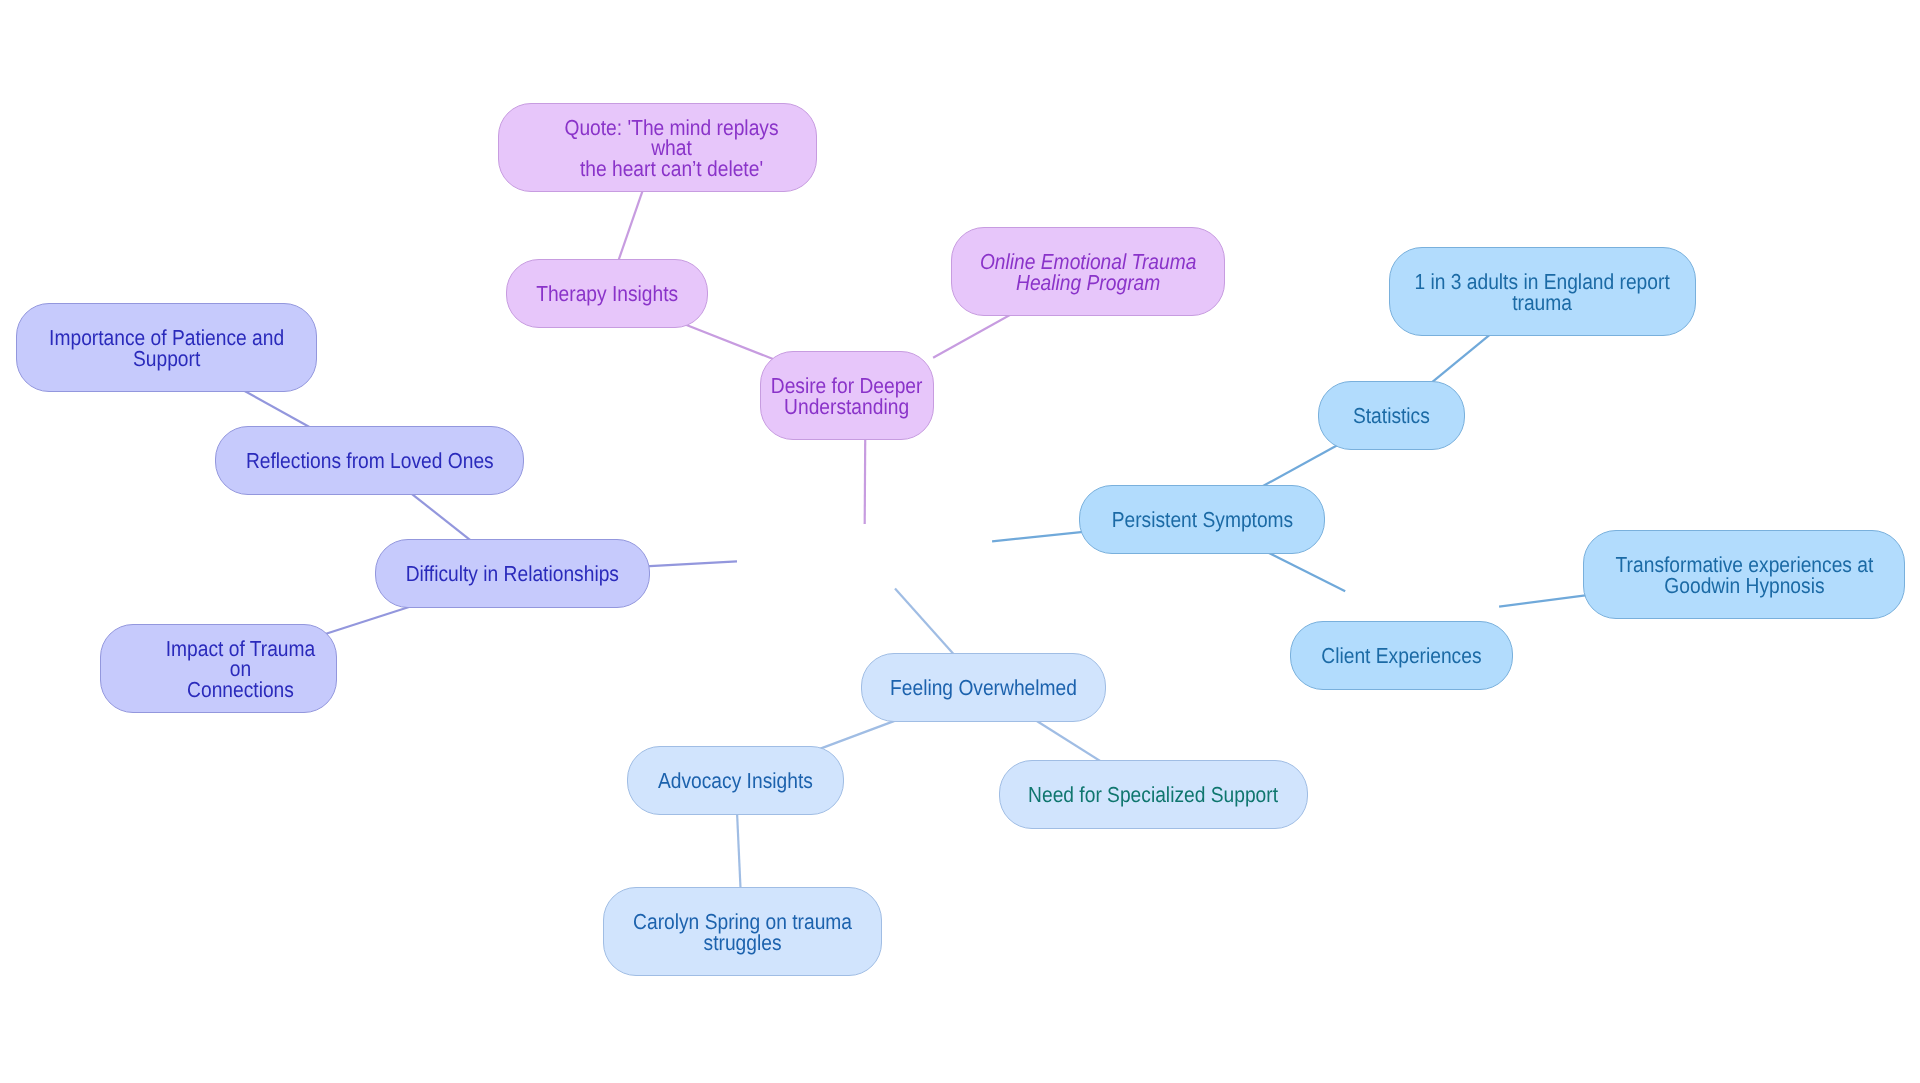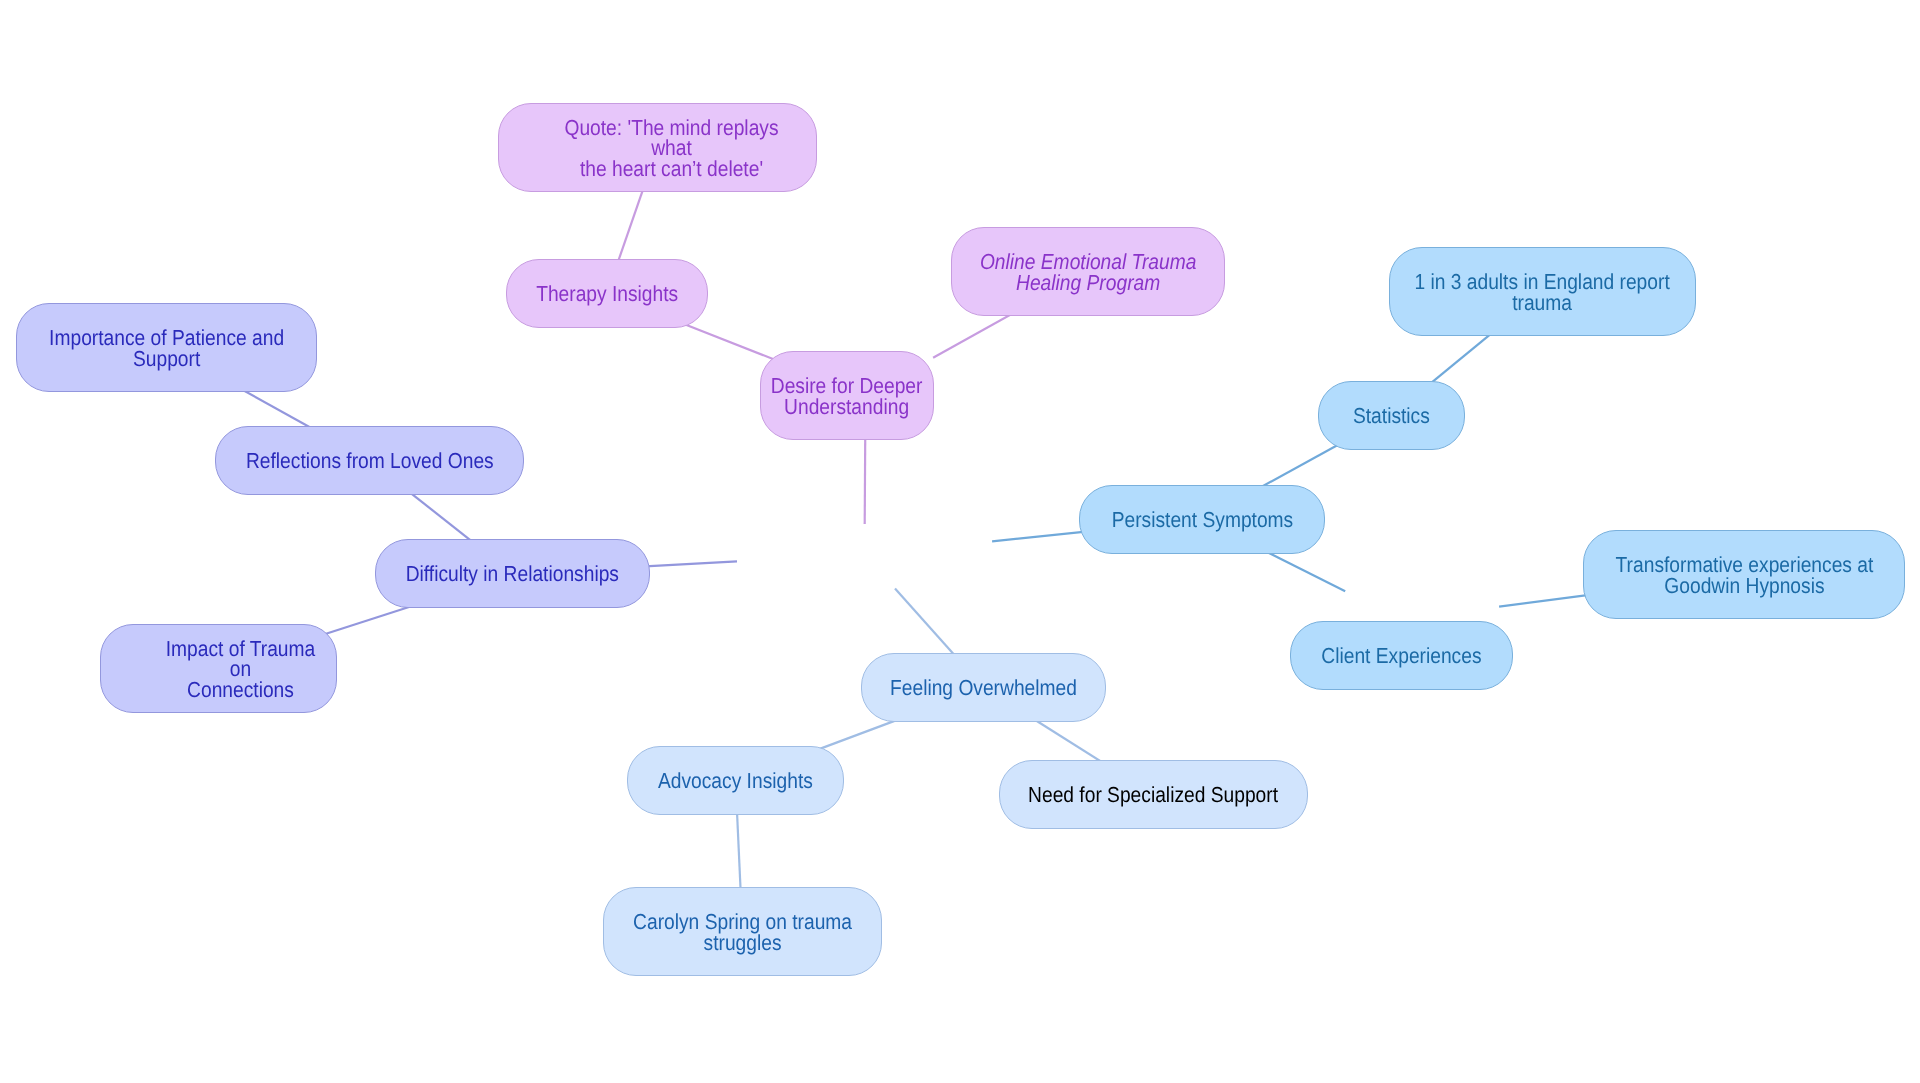--- a/index.html
+++ b/index.html
@@ -87,21 +87,21 @@
   <div class="node blue" style="left: 1583px; top: 530px; width: 322px; height: 89px; border-radius: 33px; background: rgb(178, 220, 253); color: rgb(27, 106, 165); border-color: rgb(121, 176, 220);">
       <span class="node-label">Transformative experiences at
 Goodwin Hypnosis</span>
     </div>
   <div class="node lightblue" style="left: 861px; top: 653px; width: 245px; height: 69px; border-radius: 33px; background: rgb(209, 228, 253); color: rgb(28, 98, 173); border-color: rgb(160, 189, 228);">
       <span class="node-label">Feeling Overwhelmed</span>
     </div>
   <div class="node lightblue" style="left: 627px; top: 746px; width: 217px; height: 69px; border-radius: 33px; background: rgb(209, 228, 253); color: rgb(28, 98, 173); border-color: rgb(160, 189, 228);">
       <span class="node-label">Advocacy Insights</span>
     </div>
-  <div class="node lightblue" style="left: 999px; top: 760px; width: 309px; height: 69px; border-radius: 33px; background: rgb(209, 228, 253); color: #000000; border-color: rgb(160, 189, 228);">
+  <div class="node lightblue" style="left: 999px; top: 760px; width: 309px; height: 69px; border-radius: 33px; background: rgb(209, 228, 253); color: #0f766e; border-color: rgb(160, 189, 228);">
       <span class="node-label">Need for Specialized Support</span>
     </div>
   <div class="node lightblue" style="left: 603px; top: 887px; width: 279px; height: 89px; border-radius: 33px; background: rgb(209, 228, 253); color: rgb(28, 98, 173); border-color: rgb(160, 189, 228);">
       <span class="node-label">Carolyn Spring on trauma
 struggles</span>
     </div>
 
 </div>
 
 </body></html>

